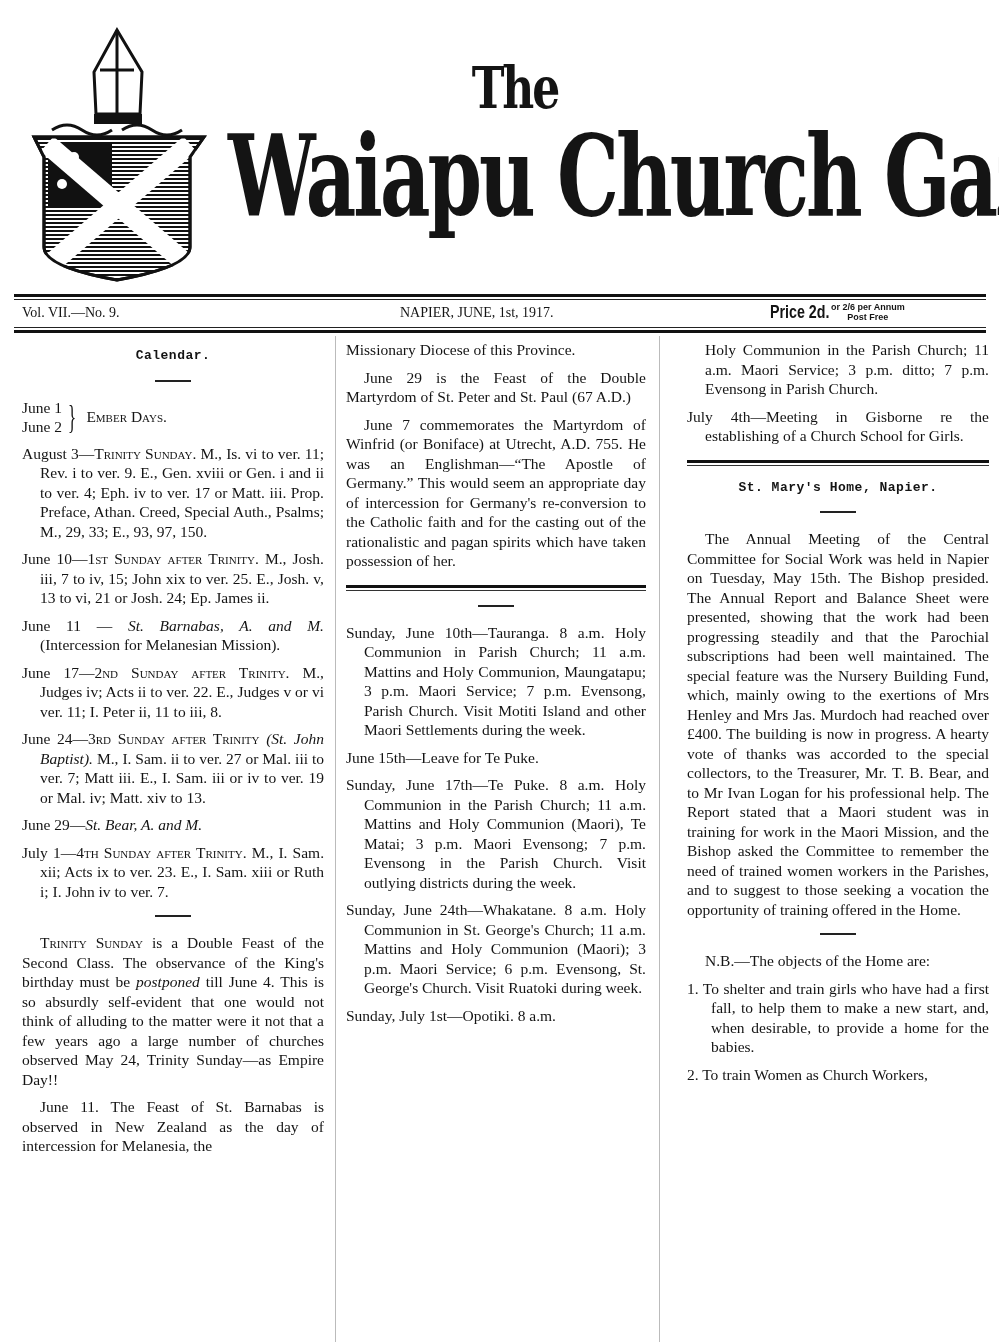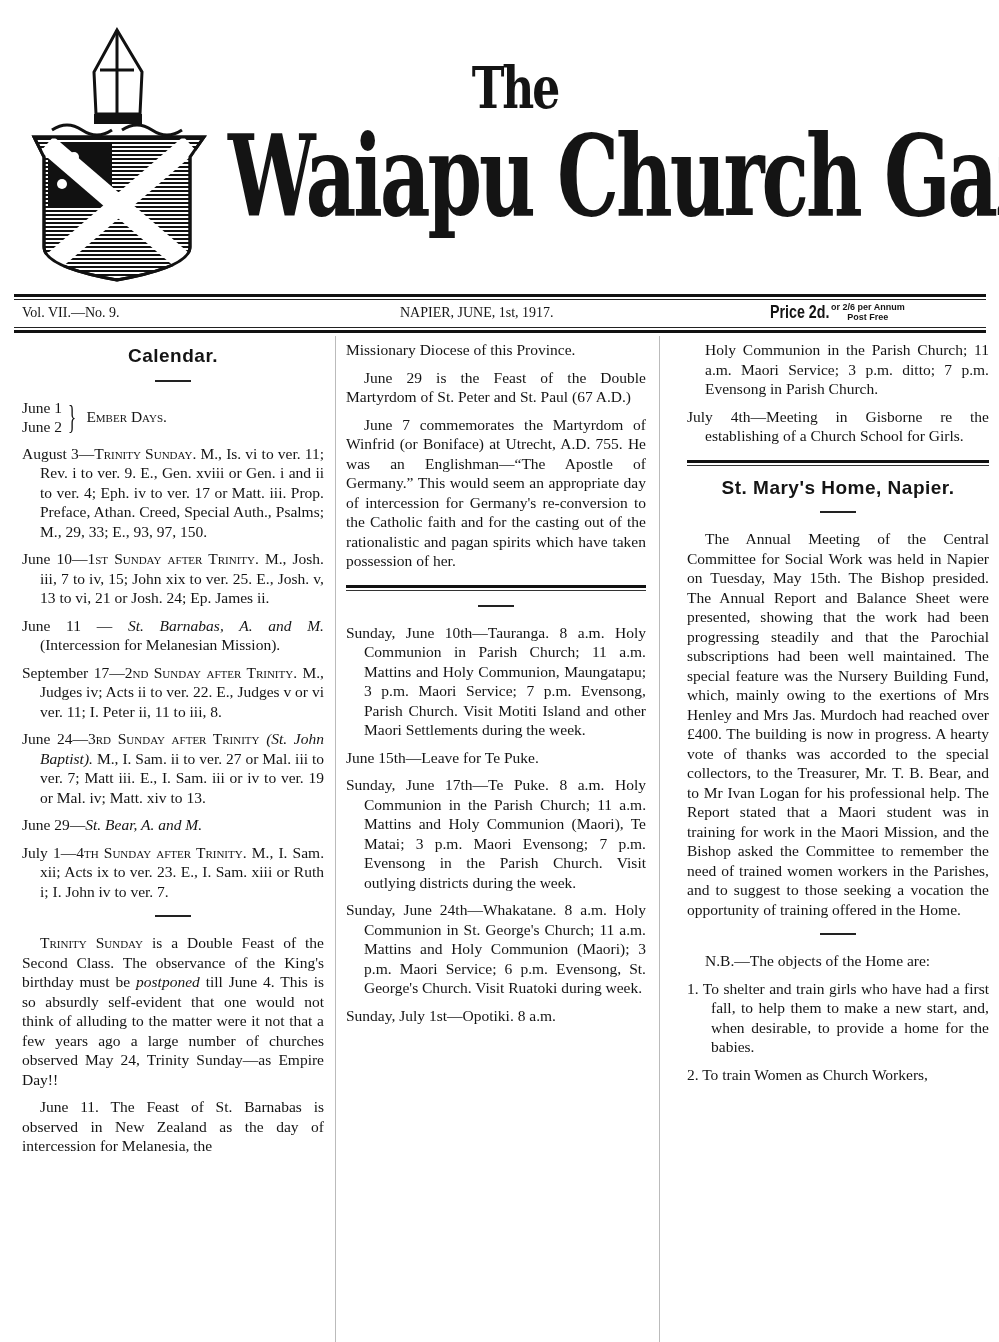--- a/index.html
+++ b/index.html
@@ -31,22 +31,22 @@
   .info-price-note { position: absolute; left: 831px; top: 1px; font-size: 9px; font-weight: bold; text-align: center; line-height: 10px; font-family: "Liberation Sans", sans-serif; }
 
   .col { position: absolute; top: 340px; bottom: 0; overflow: hidden;
     font-family: "Liberation Serif", serif; font-size: 15.5px; line-height: 19.5px; }
   .col1 { left: 22px; width: 302px; }
   .col2 { left: 346px; width: 300px; }
   .col3 { left: 687px; width: 302px; }
   .vline { position: absolute; top: 336px; bottom: 0; width: 1px; background: #bbb; }
 
   .heading {
-    text-align: center; font-family: Liberation Sans, sans-serif; font-weight: bold;
-    font-size: 19px; letter-spacing: 0.5px; margin: 6px 0 2px 0;
+    text-align: center; font-family: Liberation Mono, monospace; font-weight: bold;
+    font-size: 13px; letter-spacing: 0.5px; margin: 6px 0 2px 0;
   }
   .dash { width: 36px; height: 2px; background: #222; margin: 14px auto 16px auto; }
   .dbl-rule { border-top: 3px solid #111; border-bottom: 1px solid #333; height: 2px; margin: 14px 0 12px 0; }
   .entry { text-indent: -18px; padding-left: 18px; text-align: justify; margin: 0 0 8px 0; }
   .para { text-indent: 18px; text-align: justify; margin: 0 0 8px 0; }
   .plain { text-align: justify; margin: 0 0 8px 0; }
   .sc { font-variant: small-caps; }
   .it { font-style: italic; }
   .ember { display: flex; align-items: center; margin: 0 0 8px 0; }
   .ember .dates { line-height: 19px; }
@@ -120,21 +120,21 @@
   <p class="entry">
     <span>August 3—</span><span class="sc">Trinity Sunday.</span><span> M., Is. vi to ver. 11; Rev. i to ver. 9. E., Gen. xviii or Gen. i and ii to ver. 4; Eph. iv to ver. 17 or Matt. iii. Prop. Preface, Athan. Creed, Special Auth., Psalms; M., 29, 33; E., 93, 97, 150.</span>
   </p>
   <p class="entry">
     <span>June 10—</span><span class="sc">1st Sunday after Trinity.</span><span> M., Josh. iii, 7 to iv, 15; John xix to ver. 25. E., Josh. v, 13 to vi, 21 or Josh. 24; Ep. James ii.</span>
   </p>
   <p class="entry">
     <span>June 11 — </span><span class="it">St. Barnabas, A. and M.</span><span> (Intercession for Melanesian Mission).</span>
   </p>
   <p class="entry">
-    <span>September 17—</span><span class="sc">2nd Sunday after Trinity.</span><span> M., Judges iv; Acts ii to ver. 22. E., Judges v or vi ver. 11; I. Peter ii, 11 to iii, 8.</span>
+    <span>June 17—</span><span class="sc">2nd Sunday after Trinity.</span><span> M., Judges iv; Acts ii to ver. 22. E., Judges v or vi ver. 11; I. Peter ii, 11 to iii, 8.</span>
   </p>
   <p class="entry">
     <span>June 24—</span><span class="sc">3rd Sunday after Trinity</span><span class="it"> (St. John Baptist).</span><span> M., I. Sam. ii to ver. 27 or Mal. iii to ver. 7; Matt iii. E., I. Sam. iii or iv to ver. 19 or Mal. iv; Matt. xiv to 13.</span>
   </p>
   <p class="entry">
     <span>June 29—</span><span class="it">St. Bear, A. and M.</span>
   </p>
   <p class="entry">
     <span>July 1—</span><span class="sc">4th Sunday after Trinity.</span><span> M., I. Sam. xii; Acts ix to ver. 23. E., I. Sam. xiii or Ruth i; I. John iv to ver. 7.</span>
   </p>

